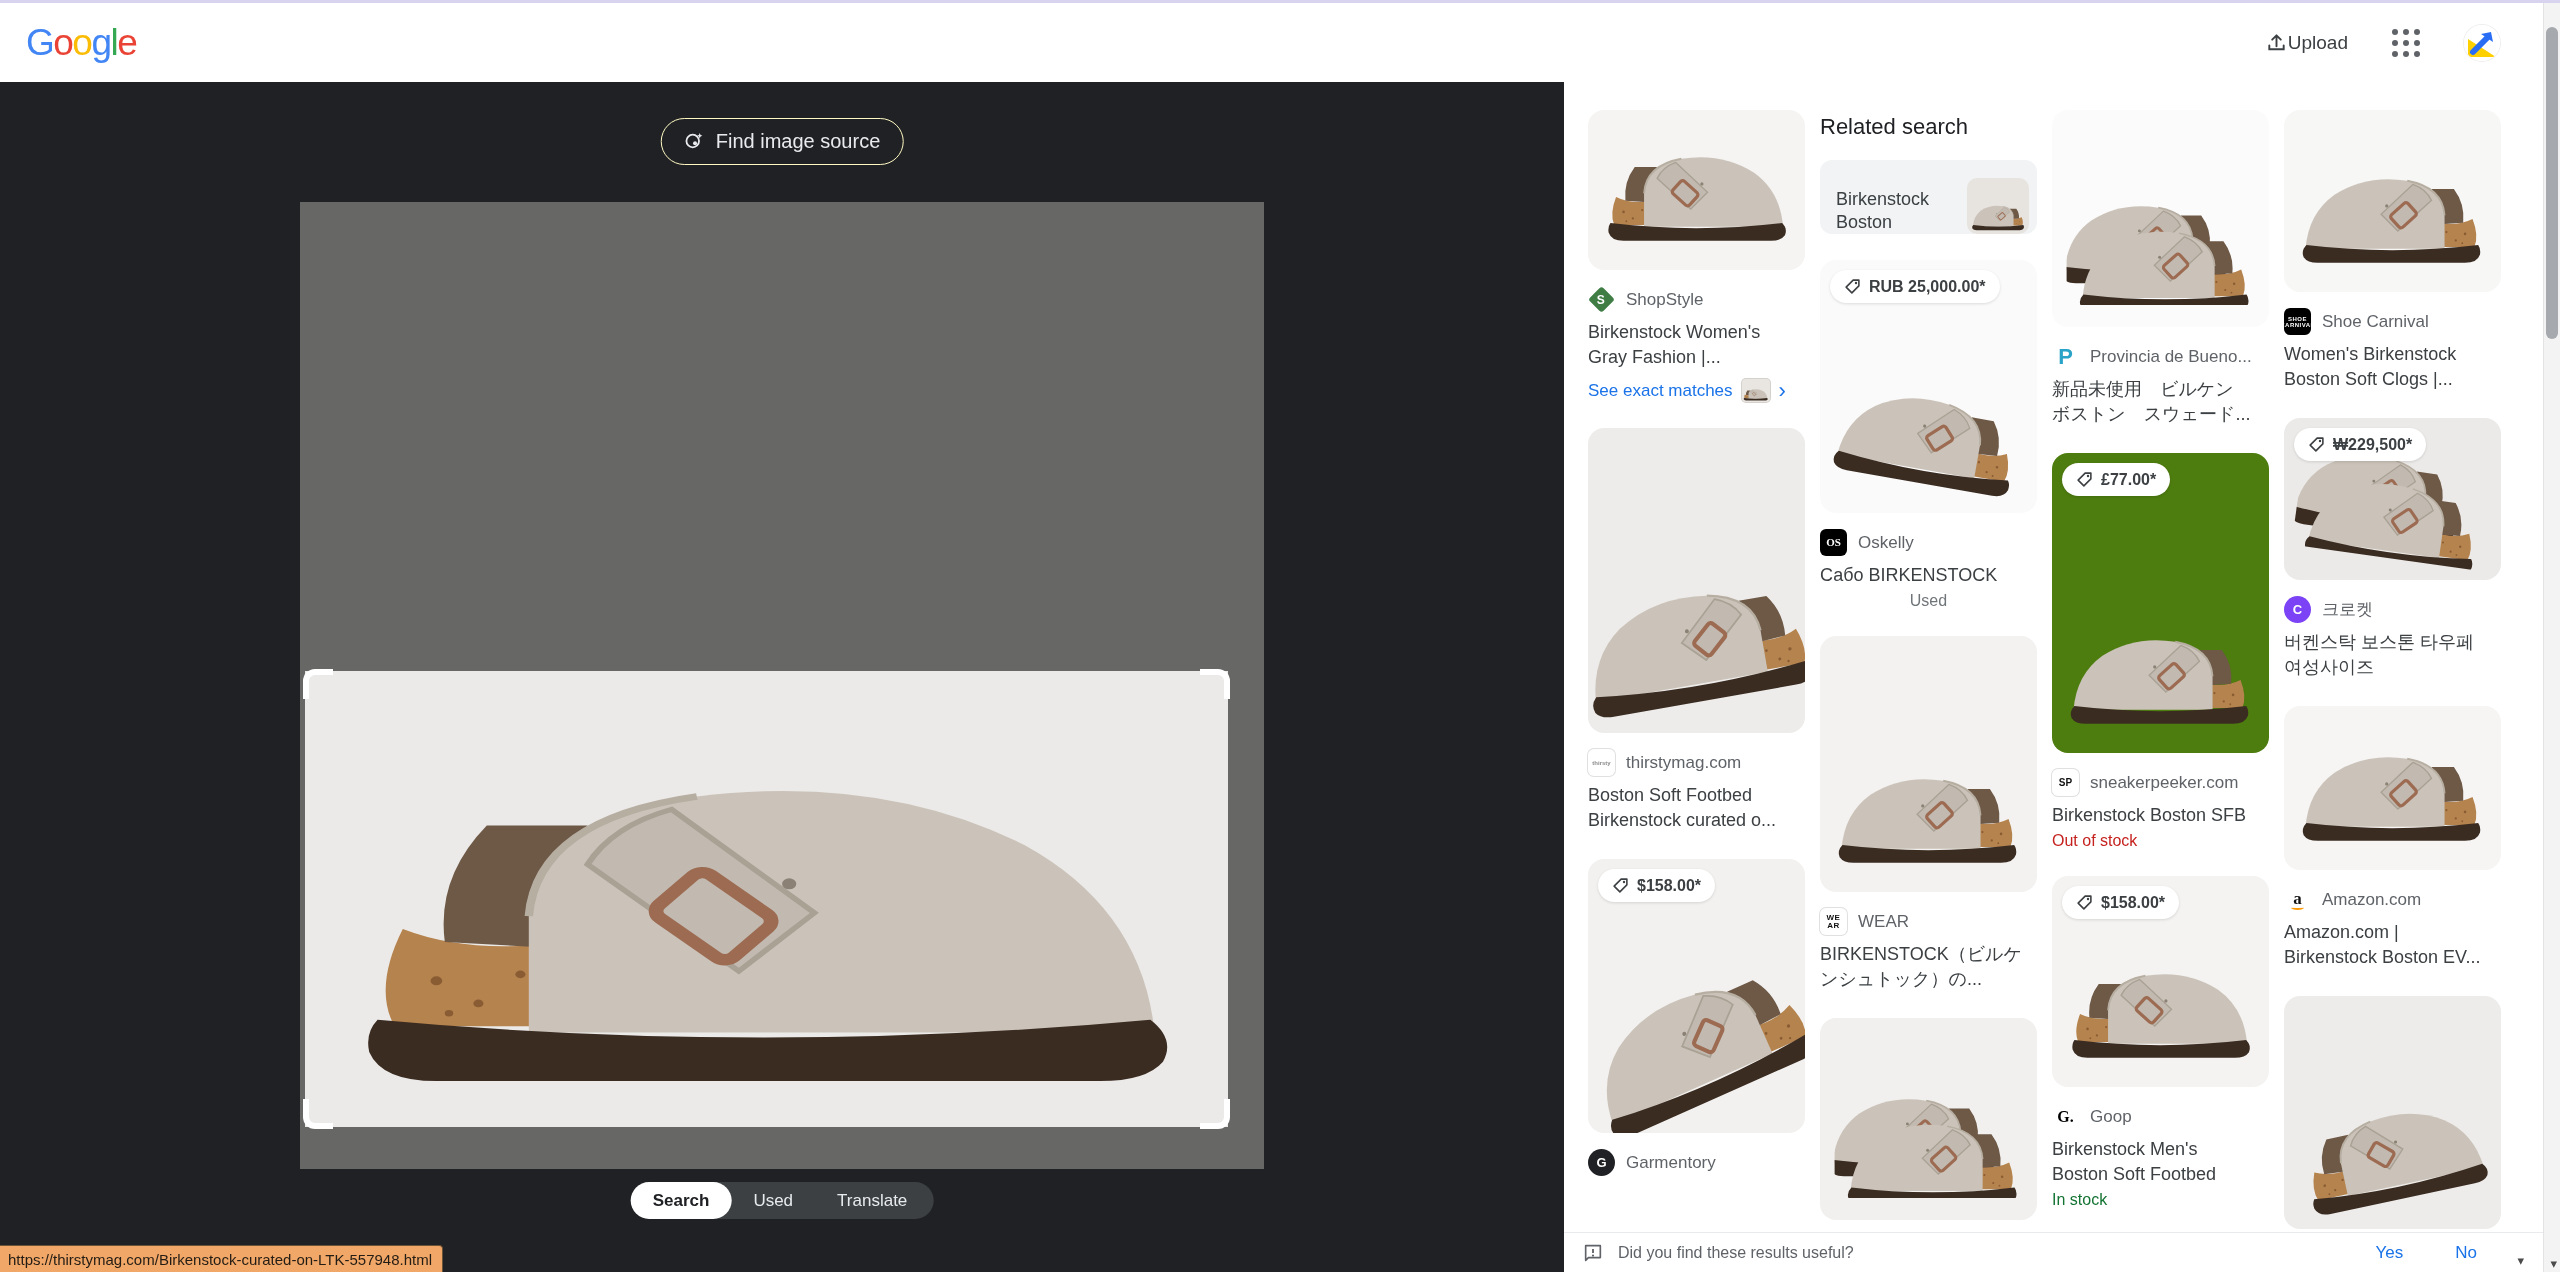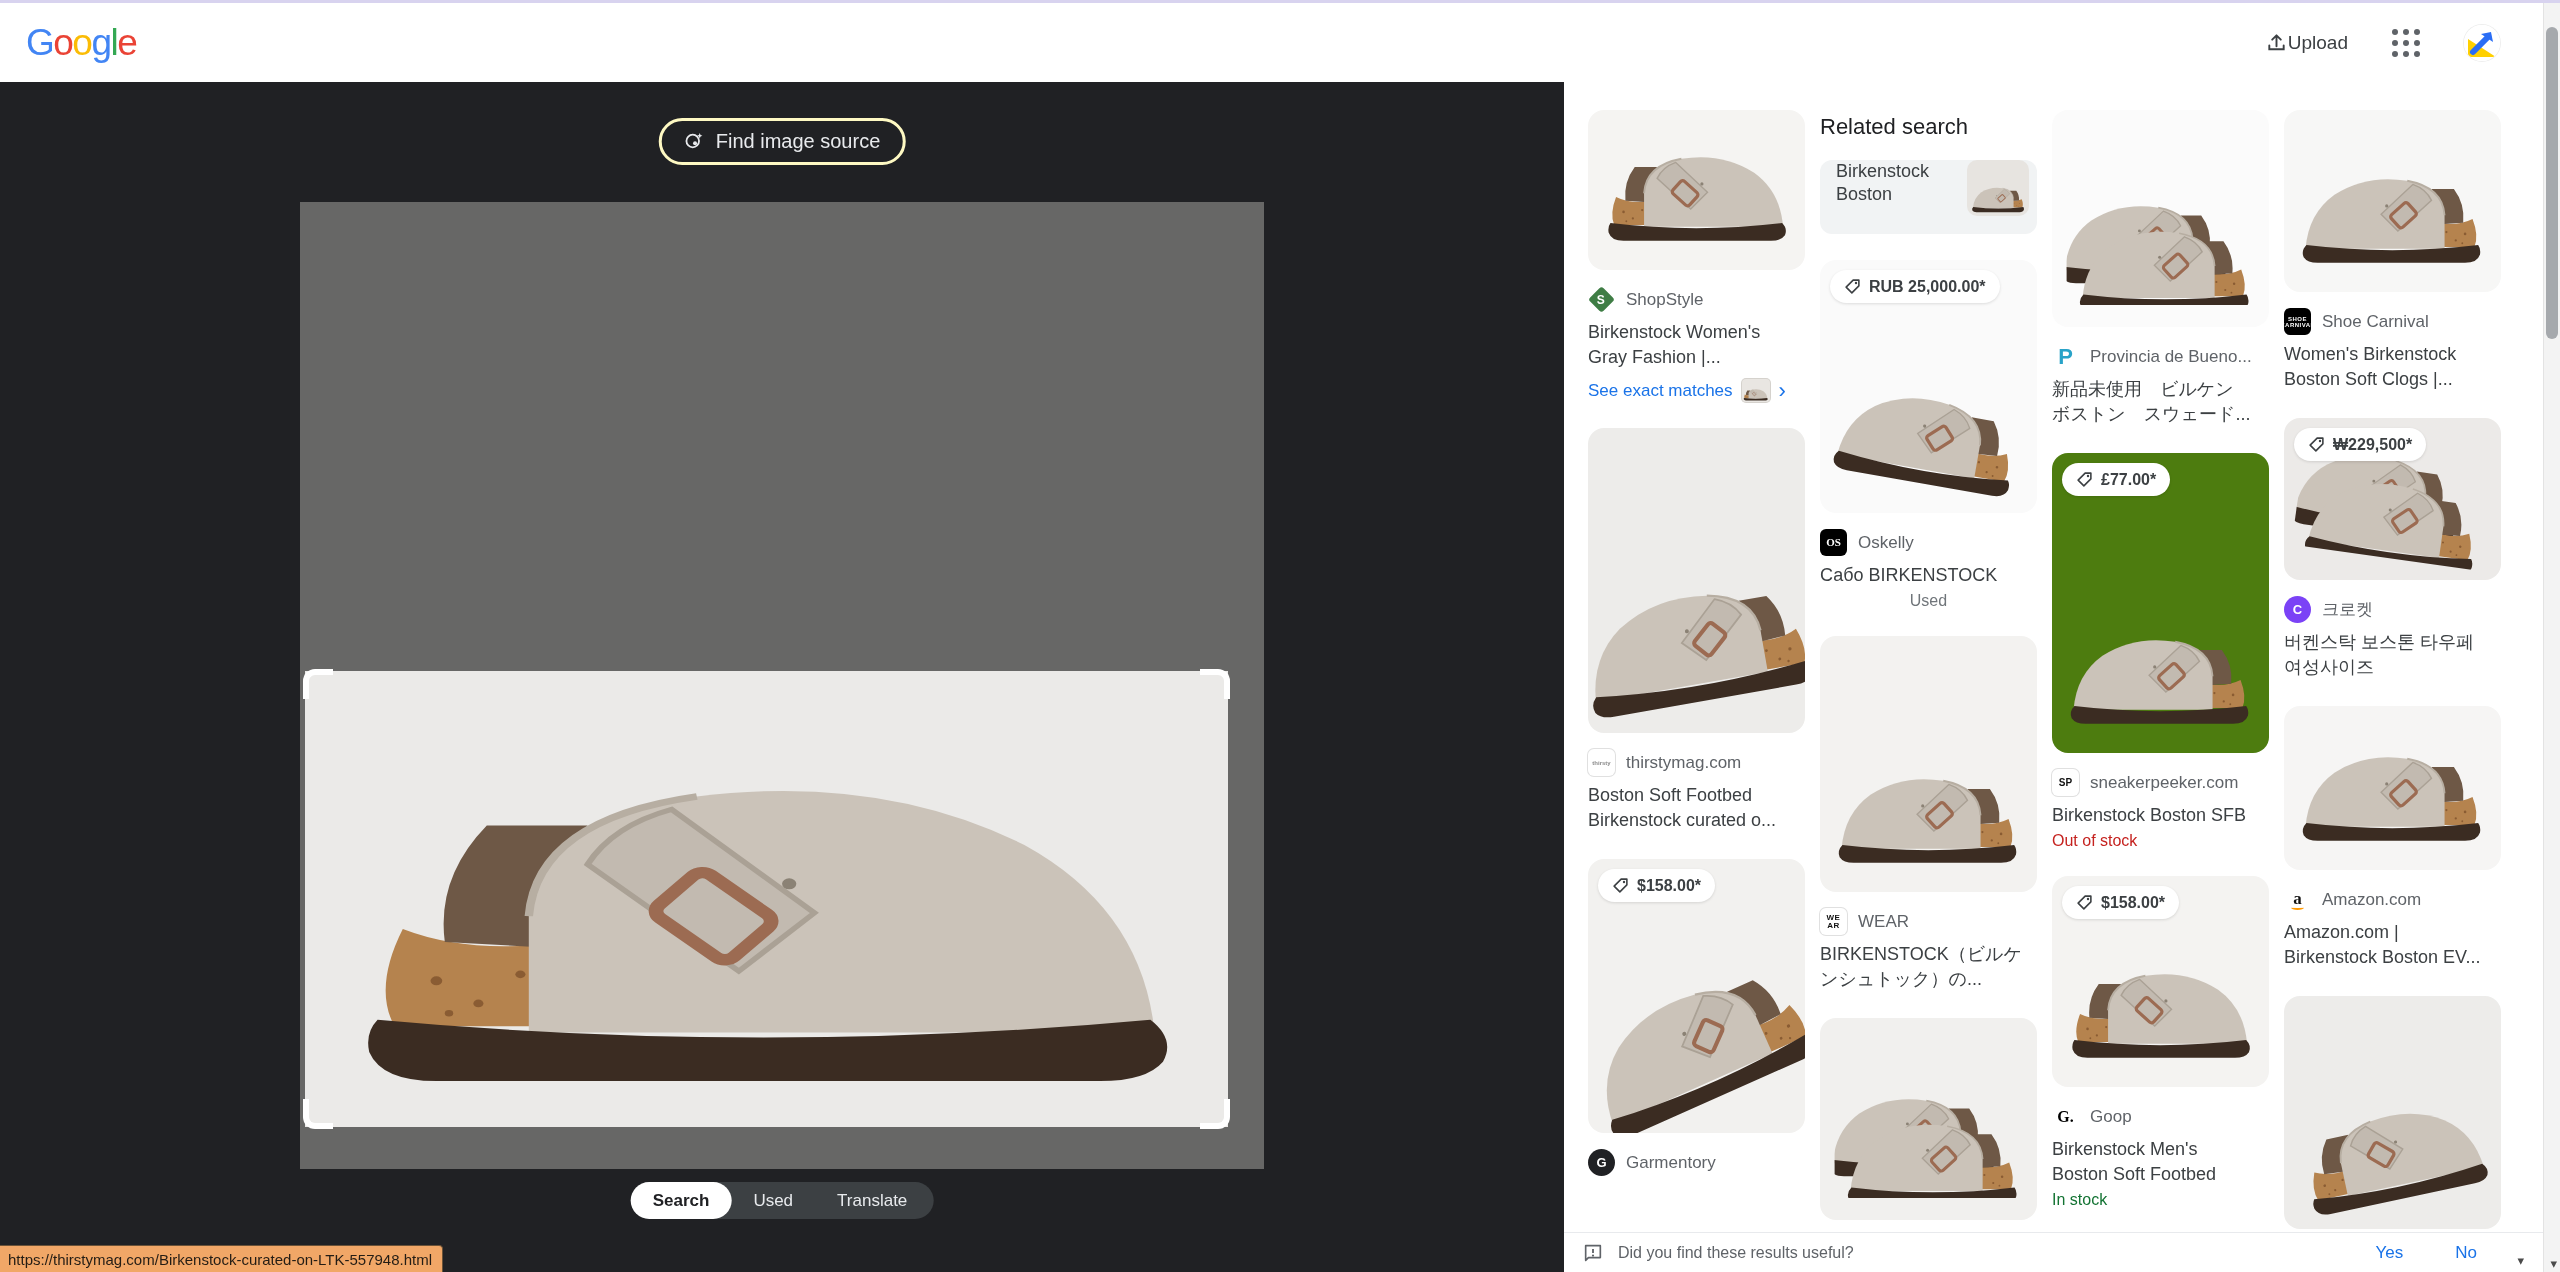--- a/index.html
+++ b/index.html
@@ -16,21 +16,21 @@
   #header-right{margin-left:auto;display:flex;align-items:center;gap:44px;margin-right:60px}
   #upload-btn{display:flex;align-items:center;gap:0;color:#3c4043;font-size:19px;cursor:pointer}
   #apps-grid{display:grid;grid-template-columns:repeat(3,6px);grid-gap:5px;cursor:pointer}
   #apps-grid i{width:6px;height:6px;border-radius:50%;background:#5f6368}
   #avatar{width:36px;height:36px;border-radius:50%;overflow:hidden;background:#fff;cursor:pointer;
     box-shadow:0 0 0 1px #eee}
 
   
   #left-panel{position:absolute;left:0;top:82px;width:1564px;height:1190px;background:#202124;z-index:10}
   #find-source-btn{position:absolute;top:36px;left:50%;transform:translateX(-50%);
-    height:47px;border:3px solid #fef9c3;border-radius:24px;display:flex;align-items:center;
+    height:47px;border:1px solid #fef9c3;border-radius:24px;display:flex;align-items:center;
     padding:0 22px;gap:11px;color:#e8eaed;font-size:20px;cursor:pointer;background:transparent;white-space:nowrap}
 
   #image-stage{position:absolute;left:300px;top:120px;width:964px;height:967px;background:#ebeae8}
   #subject-photo{position:absolute;left:0;top:0;width:100%;height:100%}
   .dim{position:absolute;background:rgba(0,0,0,0.56)}
   .handle{position:absolute;width:30px;height:30px;z-index:5}
   .handle.tl{border-top:6px solid #fff;border-left:6px solid #fff;border-top-left-radius:12px}
   .handle.tr{border-top:6px solid #fff;border-right:6px solid #fff;border-top-right-radius:12px}
   .handle.bl{border-bottom:6px solid #fff;border-left:6px solid #fff;border-bottom-left-radius:12px}
   .handle.br{border-bottom:6px solid #fff;border-right:6px solid #fff;border-bottom-right-radius:12px}
@@ -40,21 +40,21 @@
   .mode-tab{height:37px;display:flex;align-items:center;padding:0 22px;color:#e8eaed;font-size:17px;
     border-radius:19px;cursor:pointer}
   .mode-tab.selected{background:#fff;color:#202124;font-weight:bold;margin-left:-4px}
 
   
   #right-panel{position:absolute;left:1564px;top:82px;width:996px;height:1190px;background:#fff;overflow:hidden}
   .col{position:absolute;top:28px;width:217px}
   .col:nth-child(1){left:24px}.col:nth-child(2){left:256px}.col:nth-child(3){left:488px}.col:nth-child(4){left:720px}
 
   .b-heading{font-size:22px;color:#202124;font-weight:500;margin-top:0;padding-top:4px}
-  .b-chip{margin-top:20px;height:74px;background:#f1f3f4;border-radius:12px;display:flex;align-items:flex-start;
+  .b-chip{margin-top:20px;height:74px;background:#f1f3f4;border-radius:12px;display:flex;align-items:flex-end;
     padding:0 8px 0 16px;cursor:pointer}
   .chip-label{font-size:18px;line-height:23px;color:#3c4043;width:112px}
   .chip-thumb{width:62px;height:56px;border-radius:10px;background:#e7e4e0;overflow:hidden;margin-left:auto;
     display:flex;align-items:flex-end;justify-content:center}
 
   .b-photo{margin-top:26px;position:relative;border-radius:16px;overflow:hidden;cursor:pointer;
     display:flex;align-items:flex-end;justify-content:center}
   .col > .b-photo:first-child,.col > .b-heading:first-child{margin-top:0}
   .clog{width:86%;margin-bottom:22px;flex:0 0 auto}
   .price-badge{position:absolute;top:10px;left:10px;height:33px;background:#fff;border-radius:17px;

